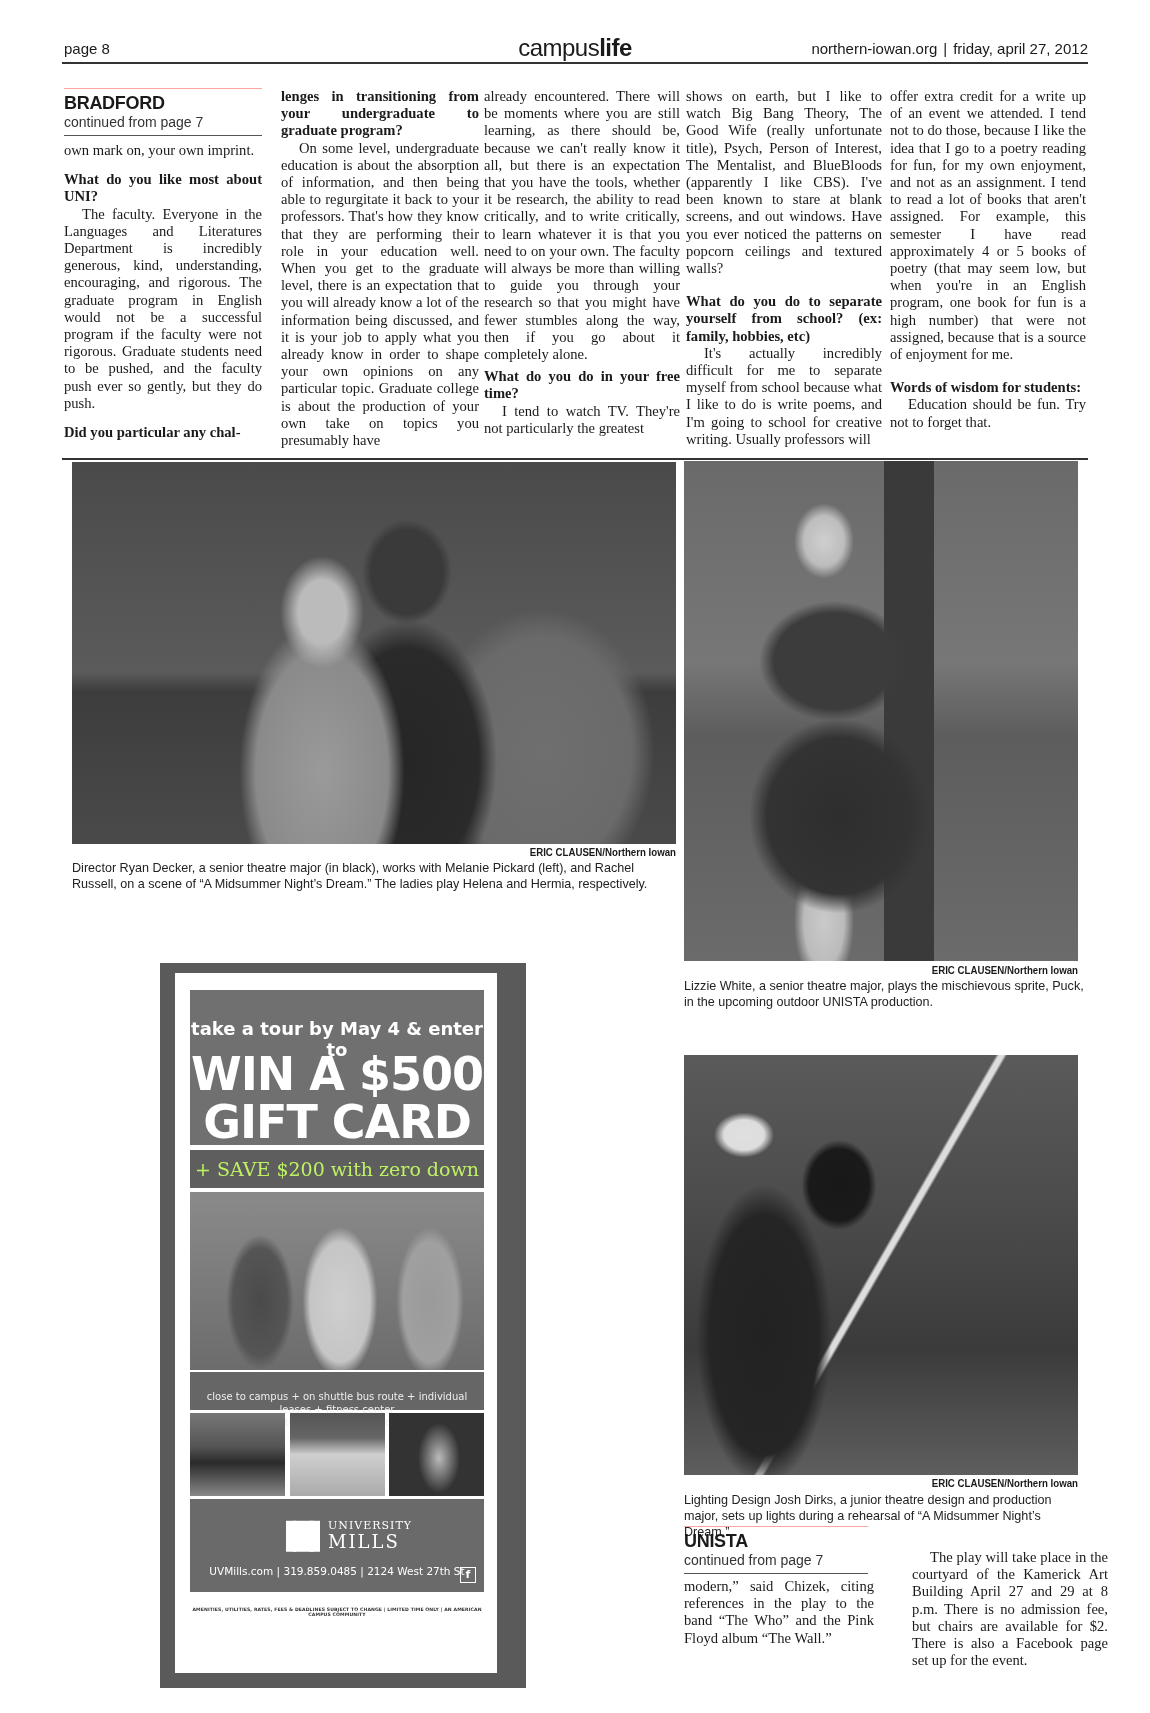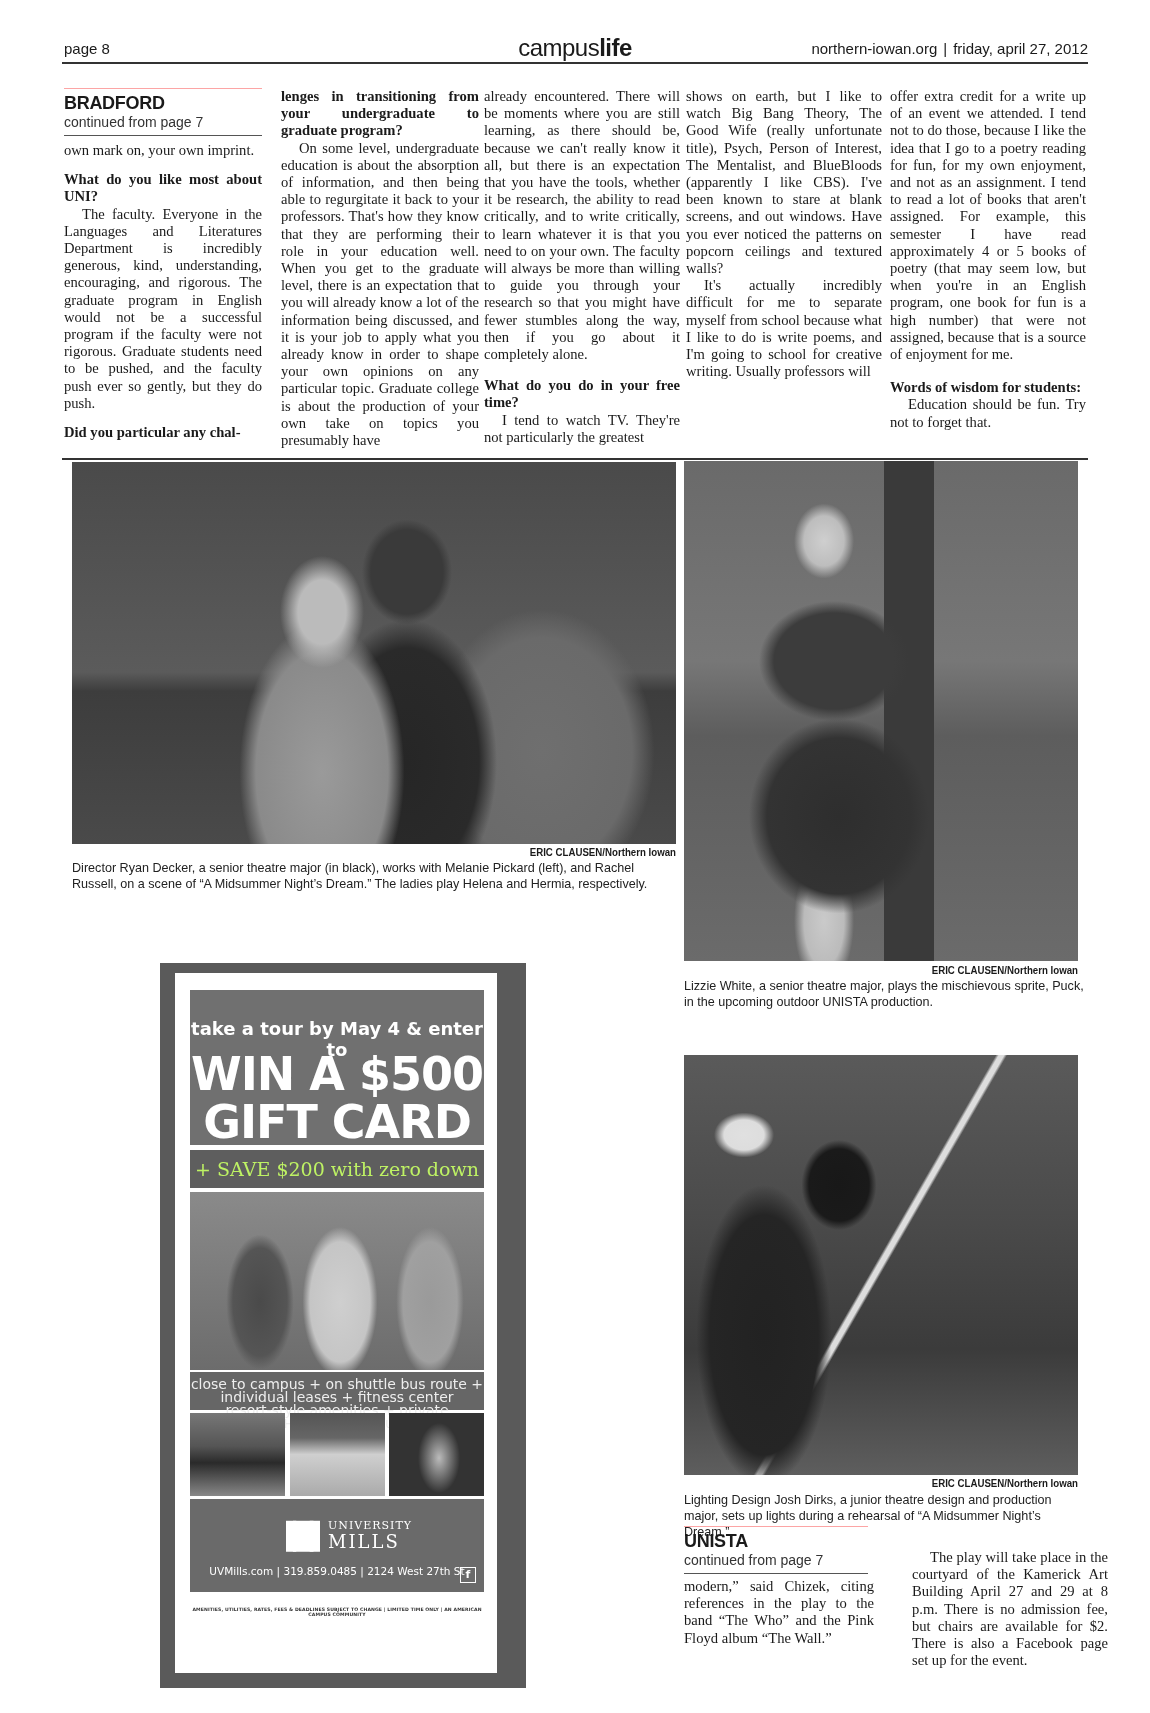--- a/index.html
+++ b/index.html
@@ -81,21 +81,21 @@
   #ad-top{position:absolute;left:15px;top:17px;width:294px;height:155px;background:#707070;color:#fff;text-align:center;font-family:"DejaVu Sans",sans-serif;}
   #ad-tag{position:absolute;top:28px;left:0;width:100%;font-size:18px;font-weight:bold;}
   #ad-win{position:absolute;top:60px;left:0;width:100%;font-size:46px;font-weight:bold;line-height:48px;letter-spacing:-1px;}
   #ad-save{position:absolute;left:15px;top:177px;width:294px;height:38px;background:#5e5e5e;color:#bef264;text-align:center;font-family:"DejaVu Serif",serif;font-size:19px;line-height:38px;}
   #ad-photo{position:absolute;left:15px;top:219px;width:294px;height:178px;
     background:
       radial-gradient(ellipse 45px 90px at 70px 110px,#4a4a4a 0,#555 60%,transparent 75%),
       radial-gradient(ellipse 50px 100px at 150px 110px,#cfcfcf 0,#c5c5c5 60%,transparent 75%),
       radial-gradient(ellipse 45px 100px at 240px 110px,#9a9a9a 0,#a0a0a0 60%,transparent 75%),
       linear-gradient(180deg,#8a8a8a,#6c6c6c);}
-  #ad-amen{position:absolute;left:15px;top:399px;width:294px;height:38px;background:#666;color:#eee;text-align:center;font-family:"DejaVu Sans",sans-serif;font-size:14px;line-height:13px;padding-top:6px;box-sizing:border-box;}
+  #ad-amen{position:absolute;left:15px;top:399px;width:294px;height:38px;background:#666;color:#eee;text-align:center;font-family:"DejaVu Sans",sans-serif;font-size:10px;line-height:13px;padding-top:18px;box-sizing:border-box;}
   .ad-thumb{position:absolute;top:440px;width:95px;height:83px;}
   #ad-t1{left:15px;background:linear-gradient(180deg,#777 0,#555 40%,#2a2a2a 60%,#888 100%);}
   #ad-t2{left:115px;background:linear-gradient(180deg,#555 0,#666 30%,#cfcfcf 50%,#aaa 100%);}
   #ad-t3{left:214px;background:radial-gradient(ellipse 30px 50px at 50px 45px,#bbb,#333 70%),#333;}
   #ad-logo{position:absolute;left:15px;top:526px;width:294px;height:93px;background:#6a6a6a;color:#fff;text-align:center;}
   #ad-cols{position:absolute;left:86px;top:22px;font-size:26px;letter-spacing:-3px;font-family:"DejaVu Sans",sans-serif;}
   #ad-brand1{position:absolute;left:138px;top:20px;font-family:"DejaVu Serif",serif;font-size:11px;letter-spacing:1px;}
   #ad-brand2{position:absolute;left:138px;top:32px;font-family:"DejaVu Serif",serif;font-size:18px;letter-spacing:2px;text-align:right;}
   #ad-contact{position:absolute;left:0;width:100%;top:66px;font-family:"DejaVu Sans",sans-serif;font-size:10.5px;}
   #ad-fb{position:absolute;right:8px;top:68px;width:14px;height:14px;border:1px solid #fff;font-family:"DejaVu Sans",sans-serif;font-size:11px;font-weight:bold;line-height:14px;}
@@ -118,25 +118,26 @@
   <p class="q">What do you like most about UNI?</p>
   <p class="ind">The faculty. Everyone in the Languages and Literatures Department is incredibly generous, kind, understanding, encouraging, and rigorous. The graduate program in English would not be a successful program if the faculty were not rigorous. Graduate students need to be pushed, and the faculty push ever so gently, but they do push.</p>
   <p class="q">Did you particular any chal-</p>
 </div>
 <div class="col" id="c2">
   <p class="q">lenges in transitioning from your undergraduate to graduate program?</p>
   <p class="ind">On some level, undergraduate education is about the absorption of information, and then being able to regurgitate it back to your professors. That's how they know that they are performing their role in your education well. When you get to the graduate level, there is an expectation that you will already know a lot of the information being discussed, and it is your job to apply what you already know in order to shape your own opinions on any particular topic. Graduate college is about the production of your own take on topics you presumably have</p>
 </div>
 <div class="col" id="c3">
   <p>already encountered. There will be moments where you are still learning, as there should be, because we can't really know it all, but there is an expectation that you have the tools, whether it be research, the ability to read critically, and to write critically, to learn whatever it is that you need to on your own. The faculty will always be more than willing to guide you through your research so that you might have fewer stumbles along the way, then if you go about it completely alone.</p>
-  <p class="q" style="margin-top:14px">What do you do in your free time?</p>
+  <p class="q" style="margin-top:5px">What do you do in your free time?</p>
   <p class="ind">I tend to watch TV. They're not particularly the greatest</p>
 </div>
 <div class="col" id="c4">
   <p>shows on earth, but I like to watch Big Bang Theory, The Good Wife (really unfortunate title), Psych, Person of Interest, The Mentalist, and BlueBloods (apparently I like CBS). I've been known to stare at blank screens, and out windows. Have you ever noticed the patterns on popcorn ceilings and textured walls?</p>
+  <p class="q" style="margin-top:16px">What do you do to separate yourself from school? (ex: family, hobbies, etc)</p>
   <p class="ind">It's actually incredibly difficult for me to separate myself from school because what I like to do is write poems, and I'm going to school for creative writing. Usually professors will</p>
 </div>
 <div class="col" id="c5">
   <p>offer extra credit for a write up of an event we attended. I tend not to do those, because I like the idea that I go to a poetry reading for fun, for my own enjoyment, and not as an assignment. I tend to read a lot of books that aren't assigned. For example, this semester I have read approximately 4 or 5 books of poetry (that may seem low, but when you're in an English program, one book for fun is a high number) that were not assigned, because that is a source of enjoyment for me.</p>
   <p class="q" style="margin-top:16px">Words of wisdom for students:</p>
   <p class="ind">Education should be fun. Try not to forget that.</p>
 </div>
 <div class="abs" id="mid-rule"></div>
 
 <div class="photo" id="photo1"></div>

